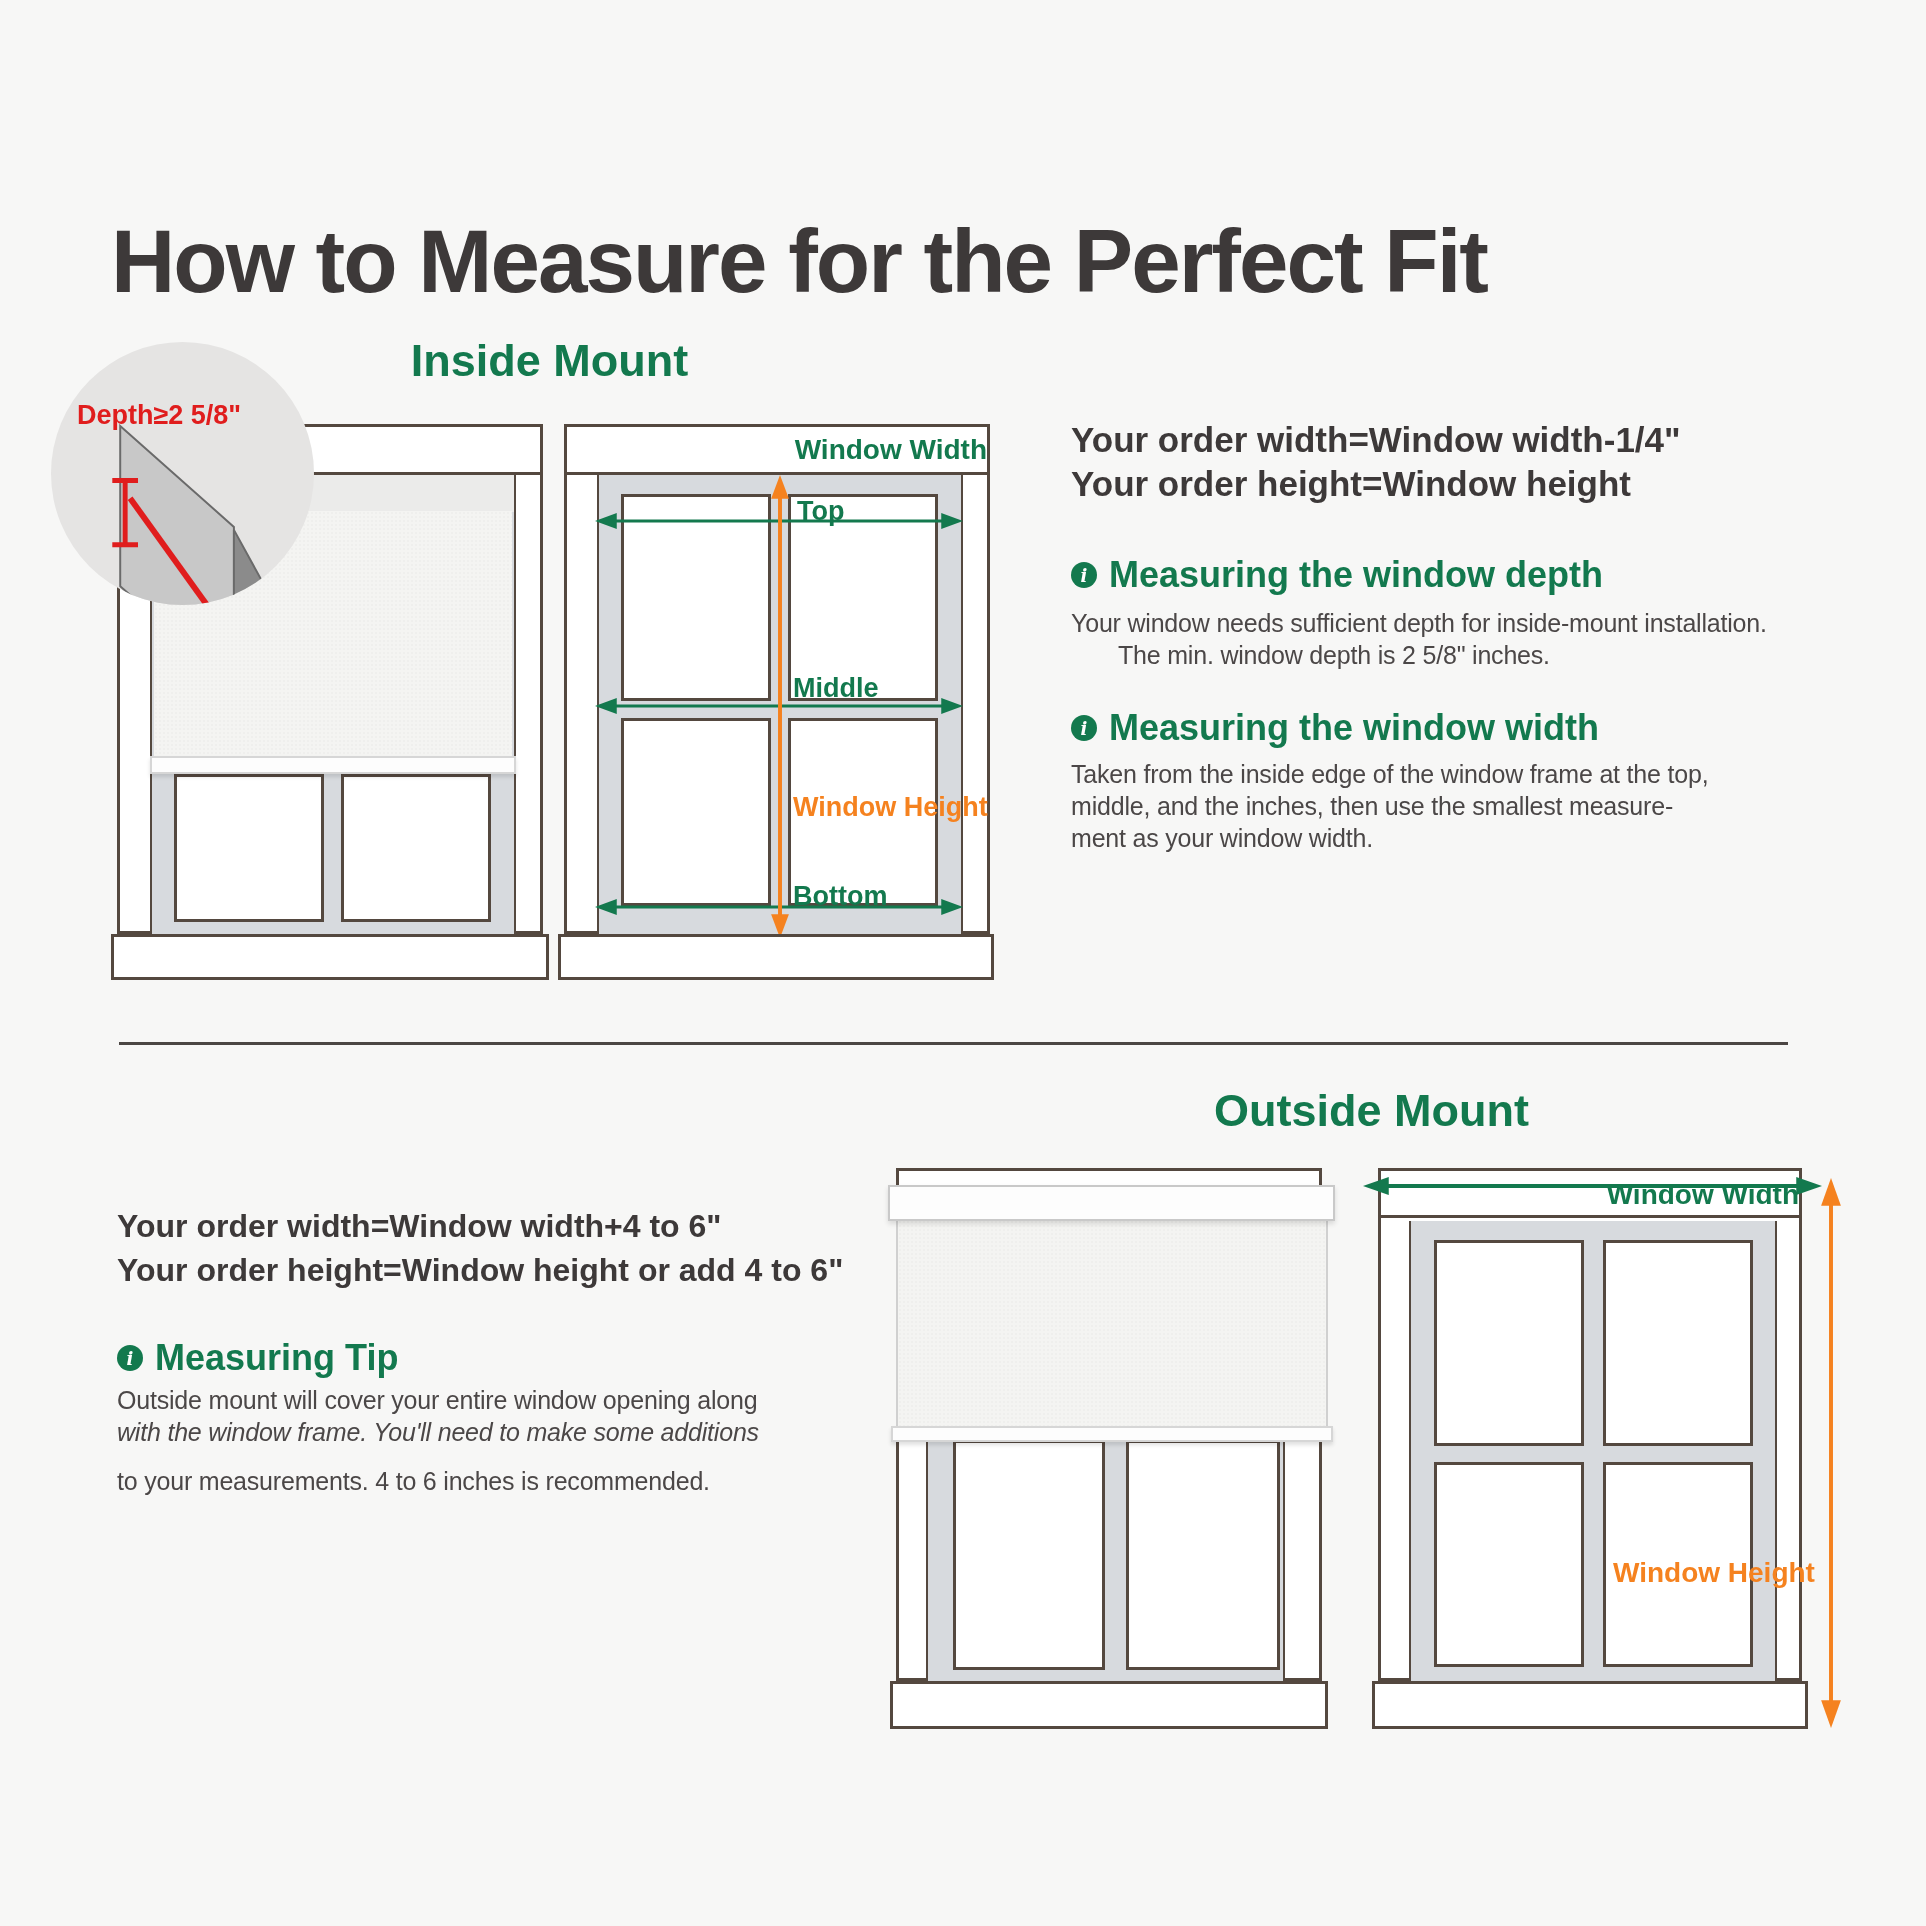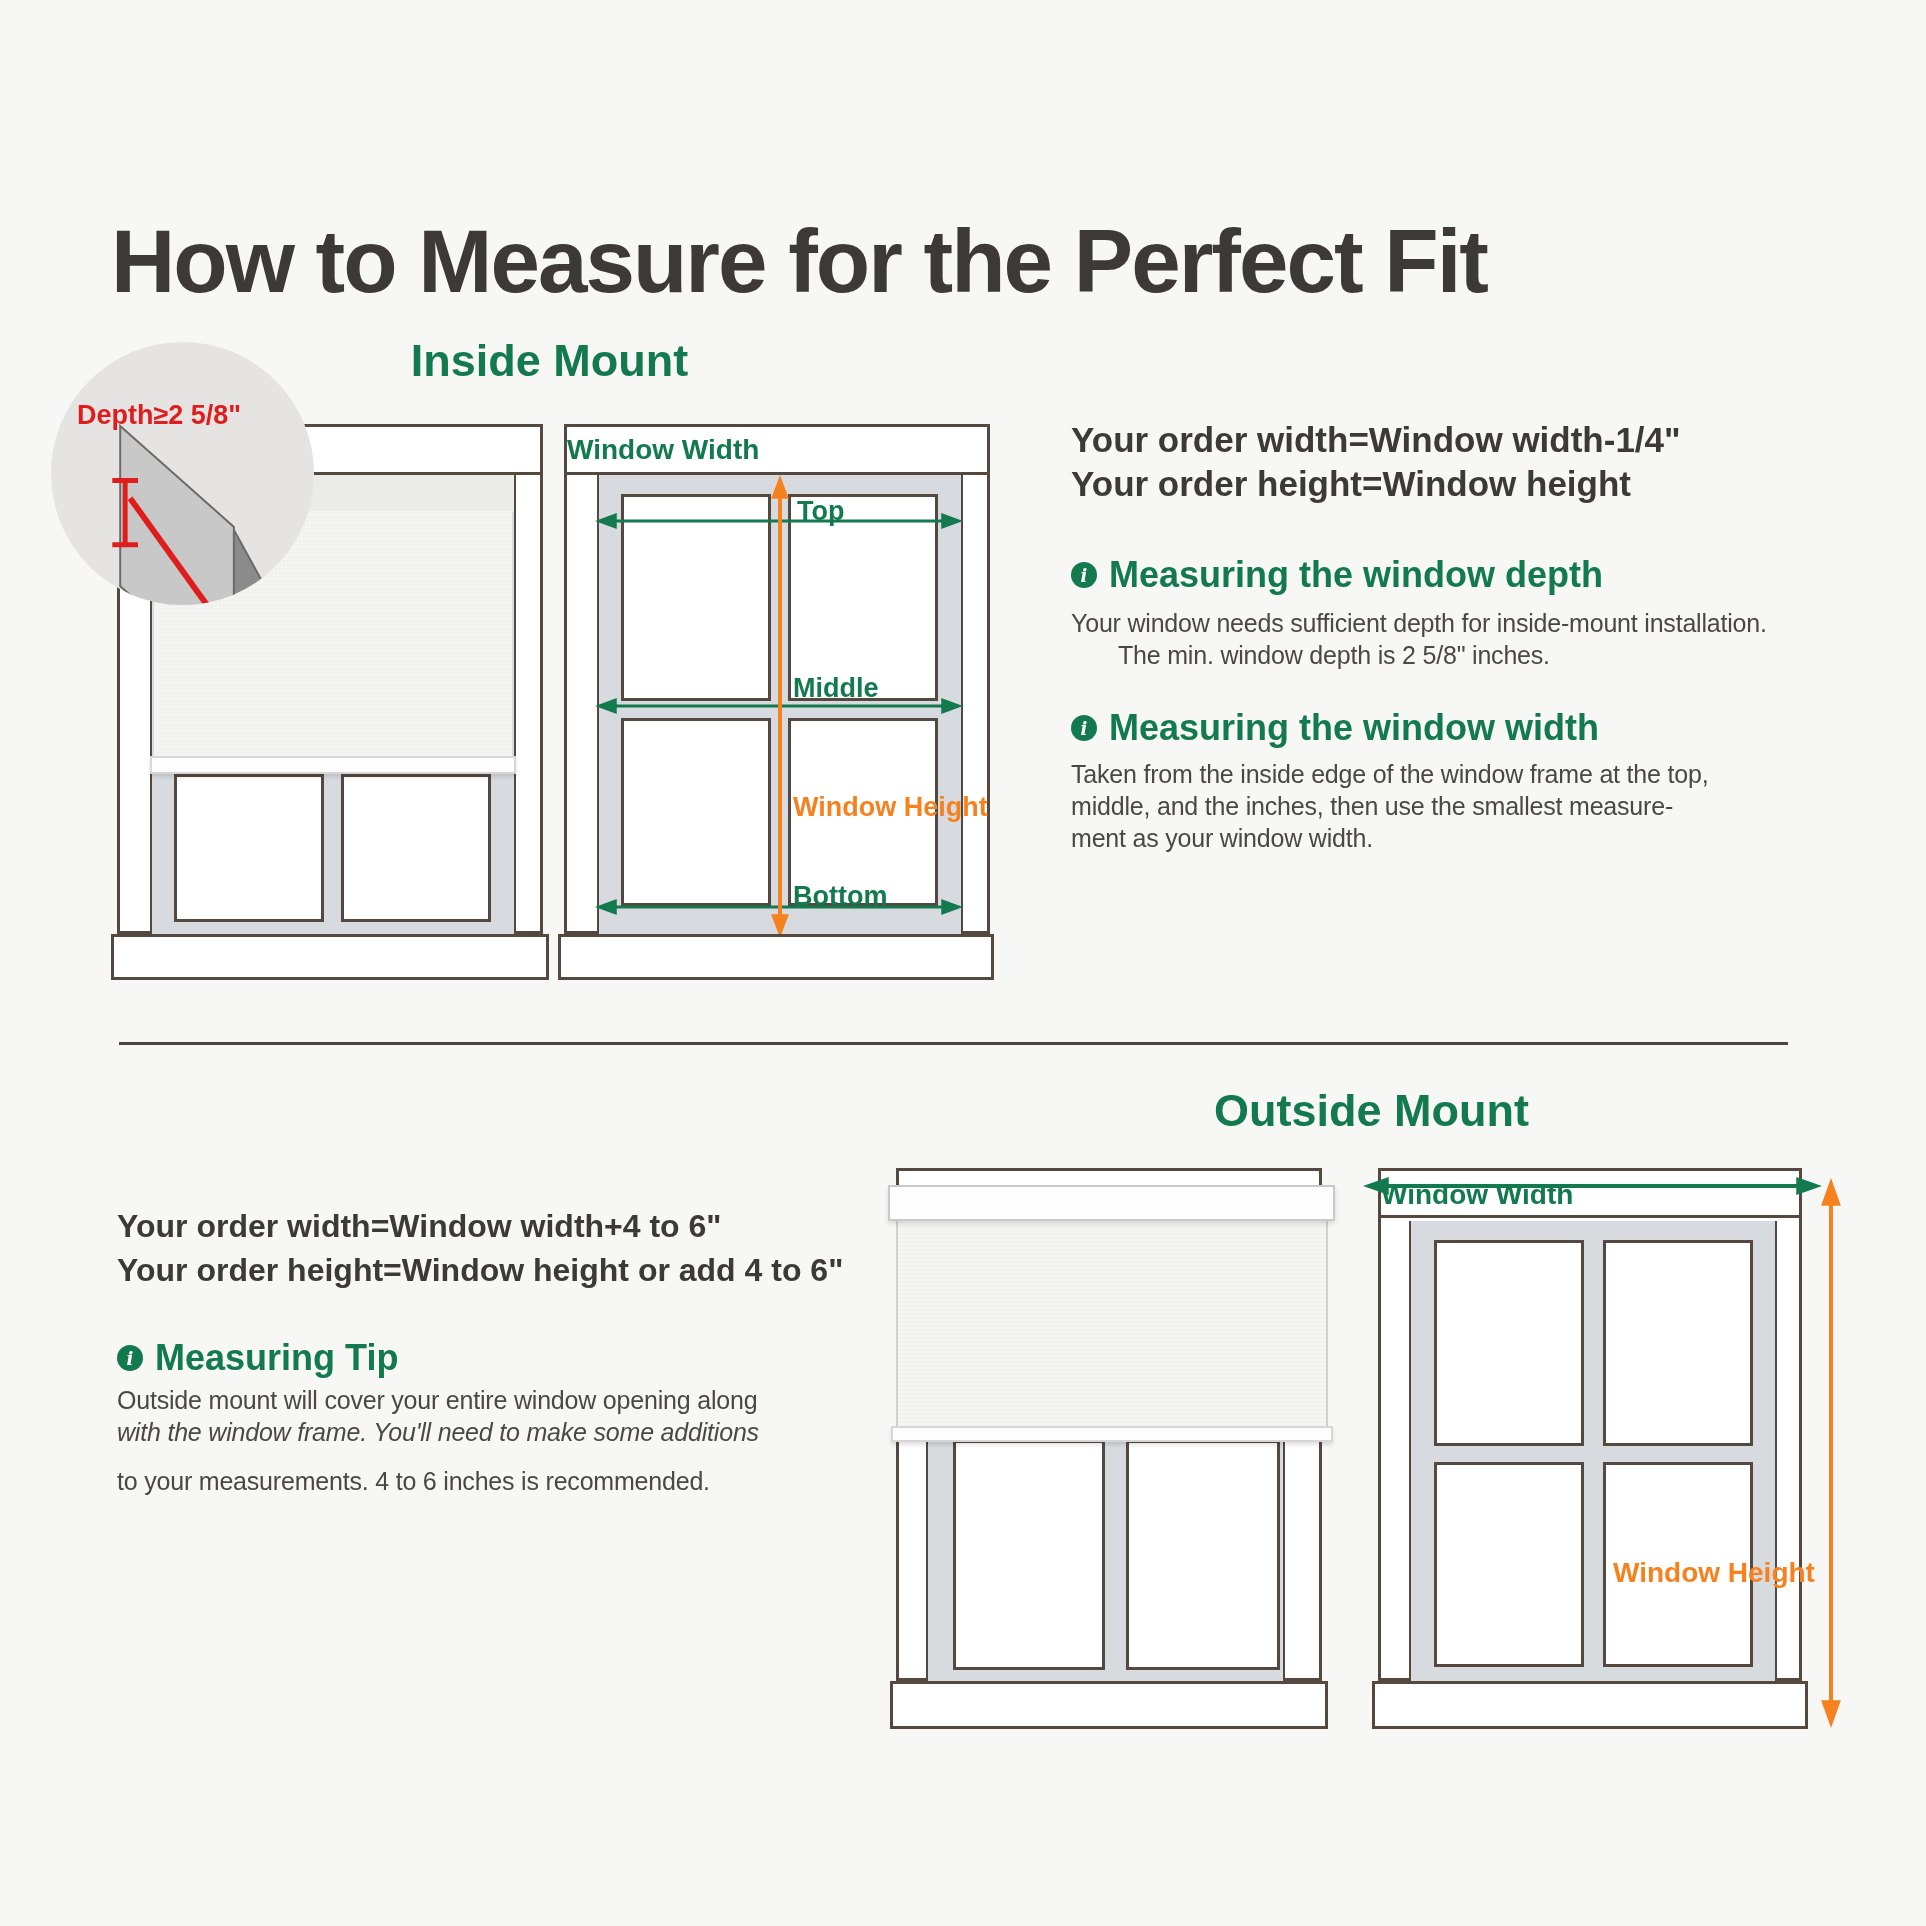--- a/index.html
+++ b/index.html
@@ -12,21 +12,21 @@
     font-family:"Liberation Sans",sans-serif;overflow:hidden;}
   .title{position:absolute;left:111px;top:186px;font-size:89px;font-weight:bold;
     color:var(--ink);letter-spacing:-2px;white-space:nowrap;margin-top:24px;}
   .mount-heading{position:absolute;font-size:45px;font-weight:bold;color:var(--green);
     text-align:center;white-space:nowrap;}
   .divider{position:absolute;left:119px;top:1042px;width:1669px;height:3px;background:#4b4643;}
 
   
   .win{position:absolute;background:#fff;border:3px solid var(--frame);box-sizing:border-box;}
   .band{position:absolute;left:0;right:0;top:0;height:45px;background:#fff;
-    border-bottom:3px solid var(--frame);display:flex;align-items:center;justify-content:flex-start;}
+    border-bottom:3px solid var(--frame);display:flex;align-items:center;justify-content:flex-end;}
   .band span{font-size:28px;font-weight:bold;color:var(--green);}
   .sash{position:absolute;background:var(--sash);border-left:2px solid var(--frame);
     border-right:2px solid var(--frame);box-sizing:border-box;}
   .pane{position:absolute;background:#fff;border:3px solid var(--frame);box-sizing:border-box;}
   .sill{position:absolute;background:#fff;border:3px solid var(--frame);box-sizing:border-box;height:46px;}
   .shade{position:absolute;background:#f4f4f2;
     background-image:radial-gradient(rgba(0,0,0,.02) 1px,transparent 1px);background-size:4px 4px;}
   .shade-top{position:absolute;background:#ebebea;}
   .shade-bar{position:absolute;background:#fdfdfd;border:2px solid #d6d6d6;box-sizing:border-box;
     box-shadow:0 3px 4px rgba(0,0,0,.12);}

